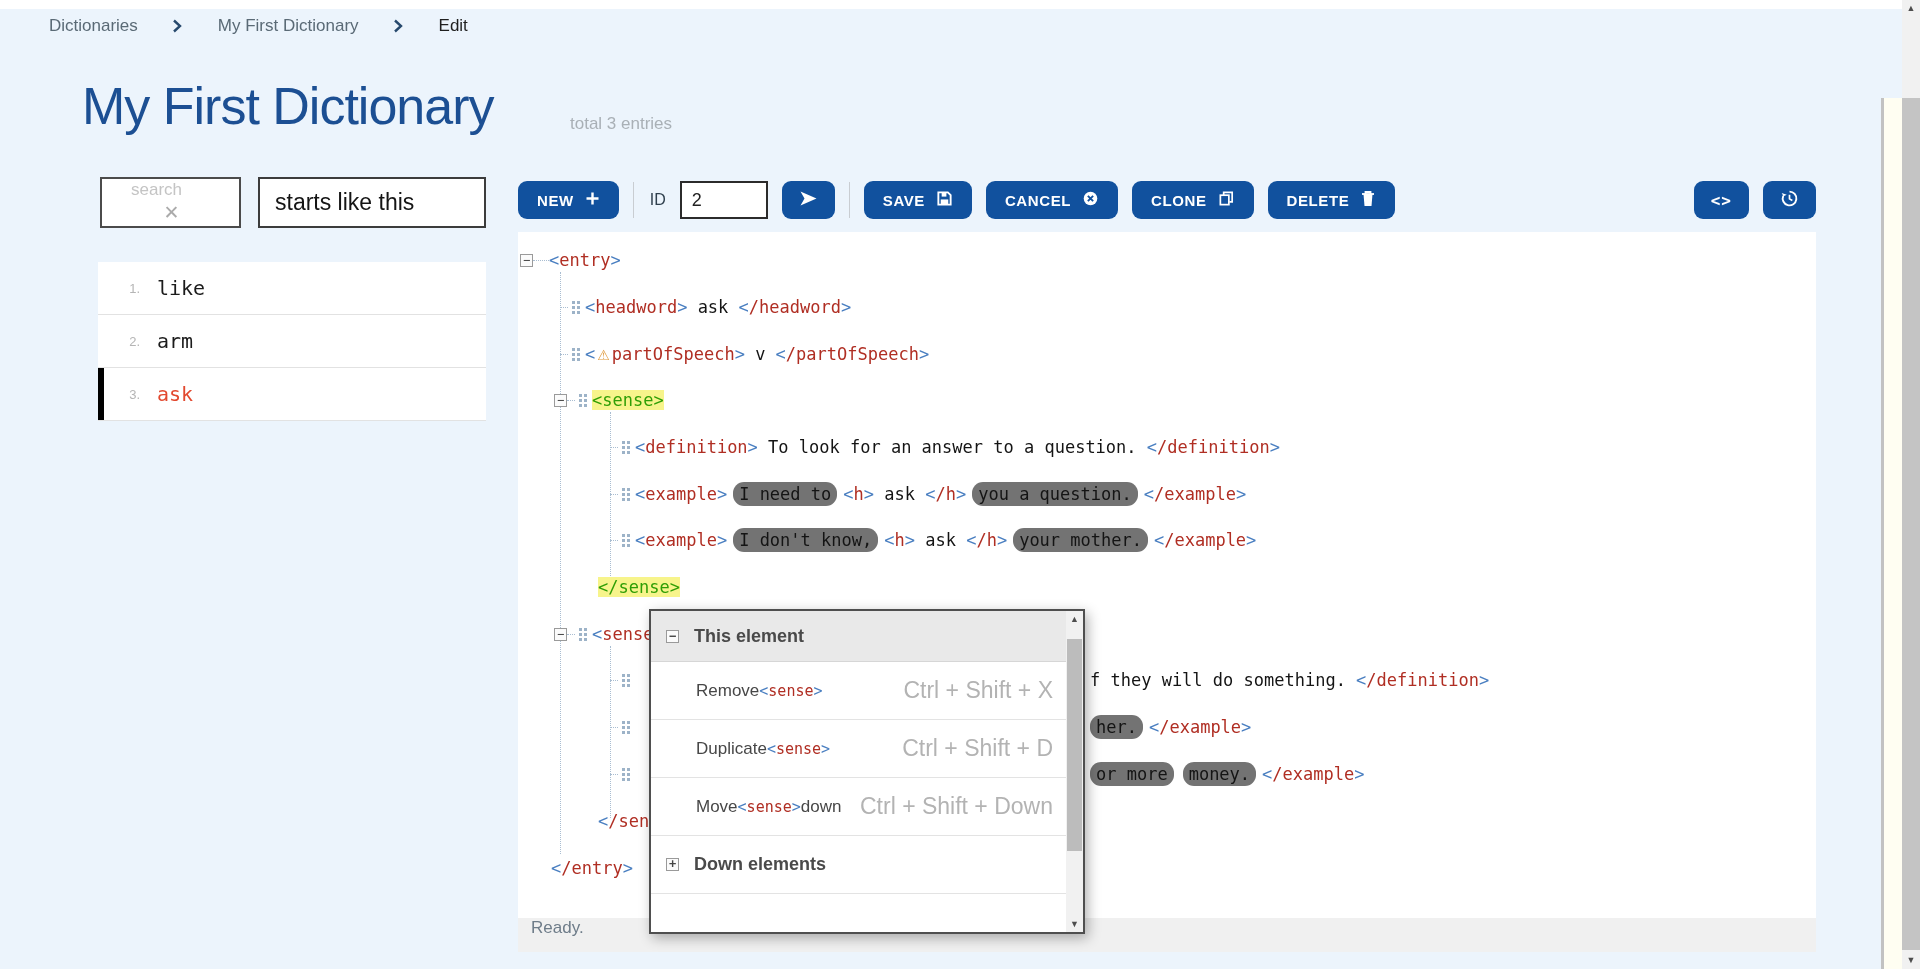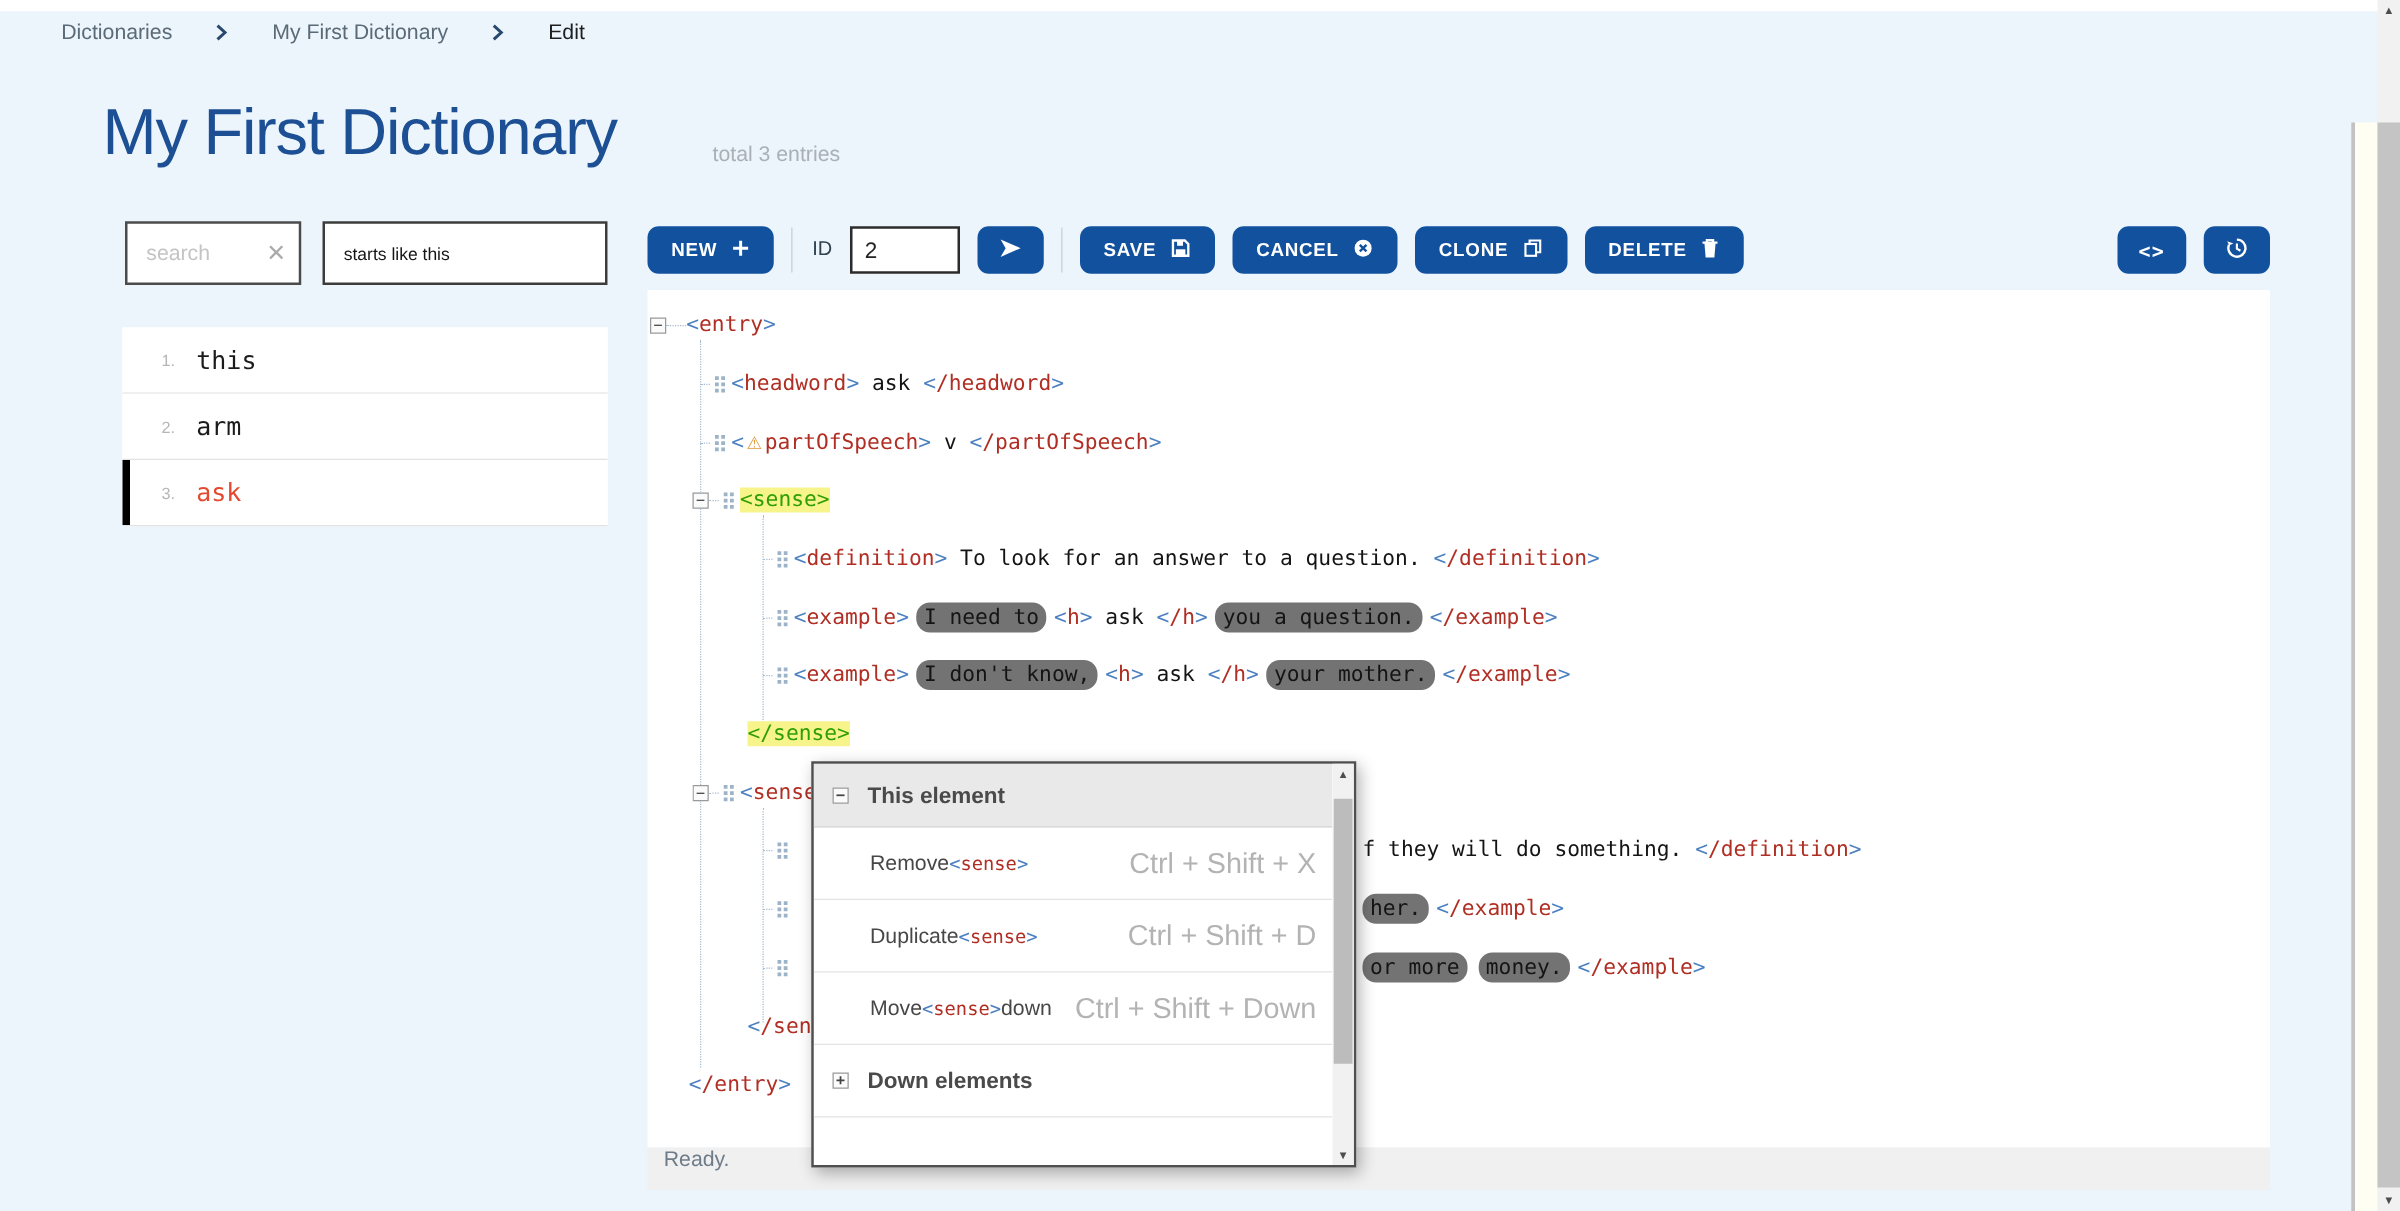--- a/index.html
+++ b/index.html
@@ -15,25 +15,25 @@
   .breadcrumb{position:absolute;left:49px;top:16px;display:flex;align-items:center;gap:34px;font-size:17px;color:#5a6a76;text-align:right;}
   .crumb{cursor:pointer;}
   .crumb-last{color:#1f1f1f;}
   .crumb-sep svg{display:block;}
 
   
   .page-title{position:absolute;left:82px;top:76px;font-size:52px;font-weight:500;color:#1c4f93;letter-spacing:-1px;}
   .page-subtitle{position:absolute;left:570px;top:114px;font-size:17px;color:#a9b0b6;}
 
   
-  .searchbox{position:absolute;left:100px;top:177px;width:141px;height:51px;background:#fff;border:2px solid #4b4b4b;display:flex;align-items:center;box-sizing:border-box;}
+  .searchbox{position:absolute;left:100px;top:177px;width:141px;height:51px;background:#fff;border:2px solid #4b4b4b;display:flex;align-items:center;box-sizing:border-box;flex-direction:column;}
   .searchbox input{border:0;outline:none;width:92px;margin-left:13px;font-size:17px;color:#333;font-family:"Liberation Sans",sans-serif;background:transparent;}
   .searchbox input::placeholder{color:#c4c4c4;}
   .clear-x{color:#ababab;font-size:19px;margin-left:2px;cursor:pointer;}
-  .filterbox{position:absolute;left:258px;top:177px;width:228px;height:51px;background:#fff;border:2px solid #3c3c3c;display:flex;align-items:center;padding-left:15px;font-size:14px;color:#151515;box-sizing:border-box;cursor:pointer;}
+  .filterbox{position:absolute;left:258px;top:177px;width:228px;height:51px;background:#fff;border:2px solid #3c3c3c;display:flex;align-items:center;padding-left:15px;font-size:23px;color:#151515;box-sizing:border-box;cursor:pointer;}
 
   .entrylist{position:absolute;left:98px;top:262px;width:388px;background:#fff;}
   .entry-row{height:52px;display:flex;align-items:center;border-bottom:1px solid #e2e2e2;position:relative;cursor:pointer;background:#fff;}
   .entry-num{width:42px;text-align:right;margin-right:17px;color:#b5b5b5;font-size:13px;}
   .entry-word{font-family:"DejaVu Sans Mono",monospace;font-size:20px;color:#1b1b1b;}
   .entry-row.selected .entry-word{color:#e2492f;}
   .selbar{position:absolute;left:0;top:0;width:6px;height:52px;background:#000;}
 
   
   .toolbar{position:absolute;left:518px;top:181px;width:1298px;height:38px;display:flex;align-items:center;gap:14px;}
@@ -111,21 +111,21 @@
 
 <div class="searchbox">
   <input type="text" placeholder="search" style="">
   <span class="clear-x">✕</span>
 </div>
 <div class="filterbox">starts like this</div>
 
 <div class="entrylist" id="entrylist">
     <div class="entry-row">
       <span class="entry-num">1.</span>
-      <span class="entry-word">this</span>
+      <span class="entry-word">like</span>
     </div>
     <div class="entry-row">
       <span class="entry-num">2.</span>
       <span class="entry-word">arm</span>
     </div>
     <div class="entry-row selected">
       <span class="selbar"></span>
       <span class="entry-num">3.</span>
       <span class="entry-word">ask</span>
     </div>

